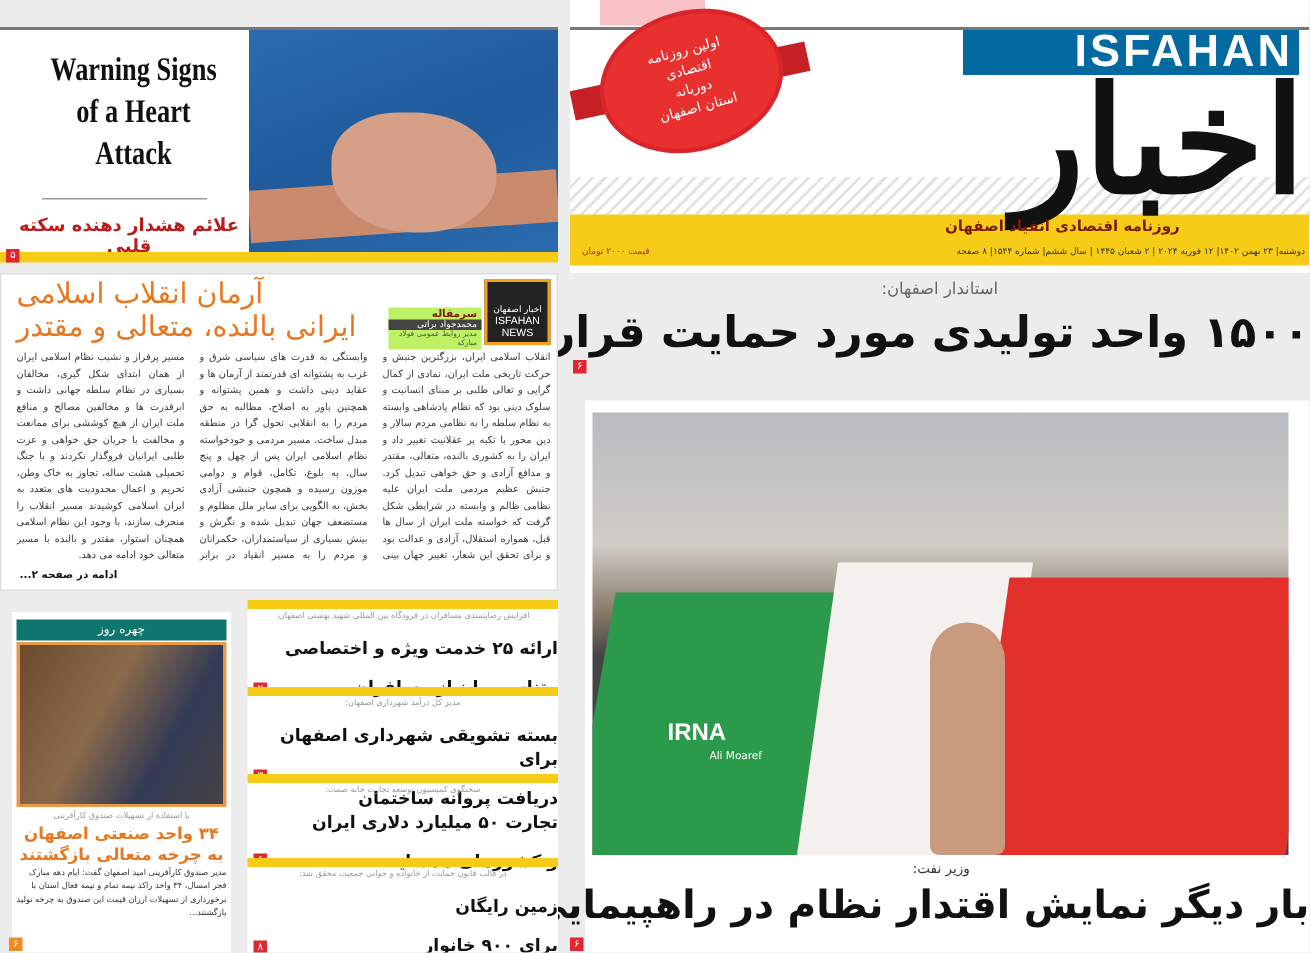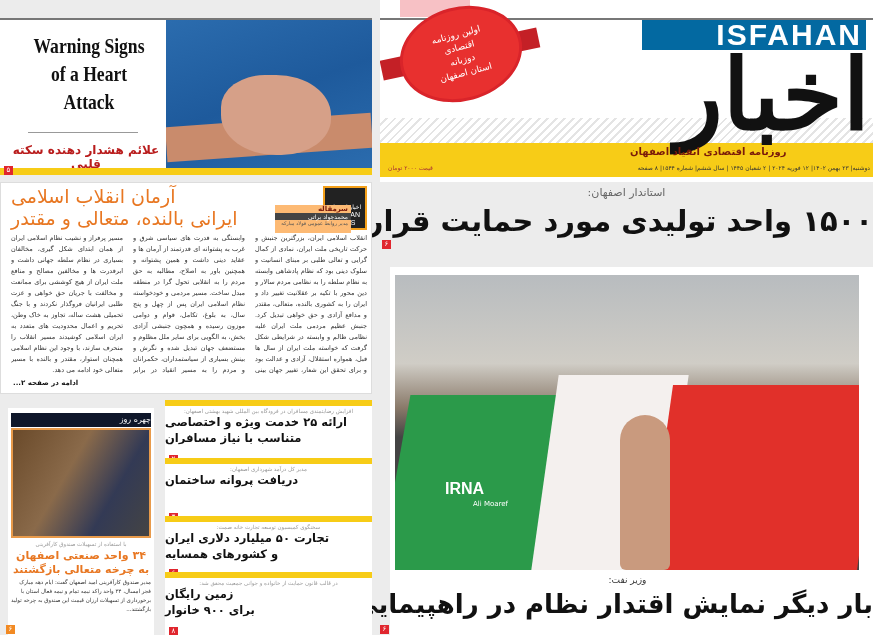--- a/index.html
+++ b/index.html
@@ -38,41 +38,41 @@
 .heart-title{left:14px;top:12px;width:150px;font-family:"Liberation Serif",serif;font-weight:bold;font-size:22px;line-height:28px;text-align:center;color:#111;transform:scaleX(.8)}
 .heart-rule{left:28px;top:112px;width:110px;height:1px;background:#999}
 .heart-fa{left:6px;top:123px;width:160px;text-align:center;font-size:12px;color:#b91c1c;direction:rtl;font-weight:bold}
 .heart-img{left:166px;top:0;width:206px;height:150px;background:linear-gradient(160deg,#2b6cae,#1e5a9c 50%,#2b6cae);overflow:hidden}
 .hands{left:55px;top:55px;width:110px;height:80px;background:#d6a088;border-radius:40% 50% 45% 50%}
 .arm{left:0;top:100px;width:206px;height:35px;background:#c98b6c;transform:rotate(-4deg)}
 .yellow-rule{height:7px;background:#f7cc17}
 
 #editorial{left:0;top:182px;width:372px;height:212px;background:#fff;border:1px solid #ddd}
 .ed-logo{left:322px;top:3px;width:44px;height:44px;background:#222;border:2px solid #f4a01a;color:#fff;font-family:"Liberation Sans",sans-serif;font-size:7px;text-align:center;padding-top:15px;line-height:8px}
-.ed-label{left:274px;top:22px;width:76px;height:28px;background:#fdba74}
+.ed-label{left:258px;top:22px;width:62px;height:28px;background:#bef264}
 .ed-label .l1{font-size:7px;color:#7a1a0a;font-weight:bold;text-align:right;padding-right:3px;direction:rtl}
 .ed-label .l2{background:#444;color:#fff;font-size:6px;text-align:right;padding-right:3px;direction:rtl}
 .ed-label .l3{font-size:5px;color:#555;text-align:right;padding-right:3px;direction:rtl}
 .ed-title{left:10px;top:2px;width:245px;text-align:left;color:#e87722;font-weight:normal;font-size:19px;line-height:22px;direction:rtl}
 .ed-cols{left:10px;top:50px;width:356px;height:145px;display:flex;flex-direction:row-reverse;gap:10px}
 .ed-col{flex:1;font-size:6.5px;line-height:11px;color:#333;direction:rtl;text-align:justify;overflow:hidden}
 .ed-more{left:12px;top:196px;font-size:7px;font-weight:bold;color:#111;direction:rtl}
 
 #face{left:8px;top:408px;width:146px;height:227px;background:#fff}
-.face-head{left:3px;top:5px;width:140px;height:14px;background:#0f172a;color:#fff;font-size:8px;text-align:right;line-height:14px;direction:rtl}
+.face-head{left:3px;top:5px;width:140px;height:14px;background:#0f766e;color:#fff;font-size:8px;text-align:center;line-height:14px;direction:rtl}
 .face-img{left:3px;top:20px;width:140px;height:110px;background:linear-gradient(120deg,#6a4a2a,#8a6a4a 40%,#333a55 70%,#444);border:2px solid #e89a4a}
 .face-caption{left:3px;top:133px;width:140px;text-align:center;font-size:5.5px;color:#999;direction:rtl}
 .face-title{left:3px;top:141px;width:140px;text-align:center;color:#e87722;font-weight:bold;font-size:11px;line-height:14px;direction:rtl}
 .face-body{left:3px;top:170px;width:140px;text-align:right;font-size:5.5px;line-height:9px;color:#333;direction:rtl}
 
 #newslist{left:165px;top:400px;width:207px;height:235px;background:#fff}
 .item{position:absolute;left:0;width:207px}
 .item .bar{height:6px;background:#f7cc17}
 .item .sub{font-size:5.5px;color:#999;text-align:center;direction:rtl;margin-top:2px}
-.item .ttl{font-size:11.5px;font-weight:bold;color:#111;text-align:left;direction:rtl;line-height:16px;margin-top:0}
+.item .ttl{font-size:11.5px;font-weight:bold;color:#111;text-align:right;direction:rtl;line-height:16px;margin-top:10px}
 </style>
 </head>
 <body>
 
 <div id="masthead" class="abs">
   <div class="abs watermark"></div>
   <div class="abs topline"></div>
   <div class="abs stripes"></div>
   <div class="abs yellowband"></div>
   <div class="abs en-brand">ISFAHAN NEWS</div>
@@ -161,20 +161,21 @@
     <div class="bar"></div>
     <div class="sub">افزایش رضایتمندی مسافران در فرودگاه بین المللی شهید بهشتی اصفهان:</div>
     <div class="ttl">ارائه ۲۵ خدمت ویژه و اختصاصی</div>
     <div class="ttl">متناسب با نیاز مسافران</div>
   </div>
   <div class="abs pagebadge" style="left:4px;top:55px">۲</div>
 
   <div class="item" style="top:58px">
     <div class="bar"></div>
     <div class="sub">مدیر کل درآمد شهرداری اصفهان:</div>
+    <div class="ttl">بسته تشویقی شهرداری اصفهان برای</div>
     <div class="ttl">دریافت پروانه ساختمان</div>
   </div>
   <div class="abs pagebadge" style="left:4px;top:113px">۳</div>
 
   <div class="item" style="top:116px">
     <div class="bar"></div>
     <div class="sub">سخنگوی کمیسیون توسعه تجارت خانه صمت:</div>
     <div class="ttl">تجارت ۵۰ میلیارد دلاری ایران</div>
     <div class="ttl">و کشورهای همسایه</div>
   </div>

